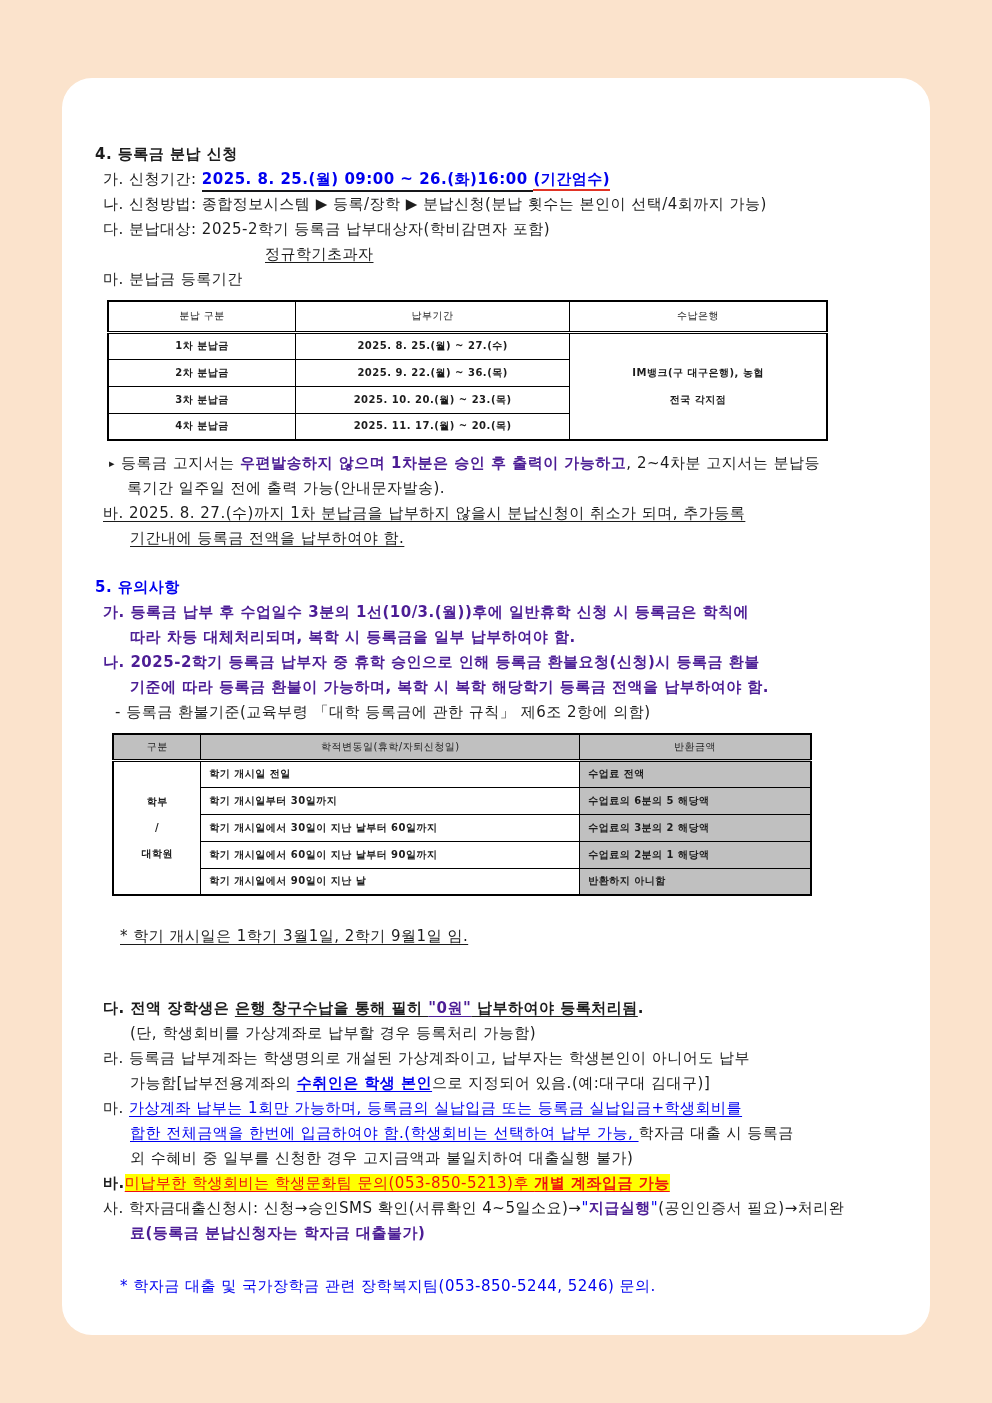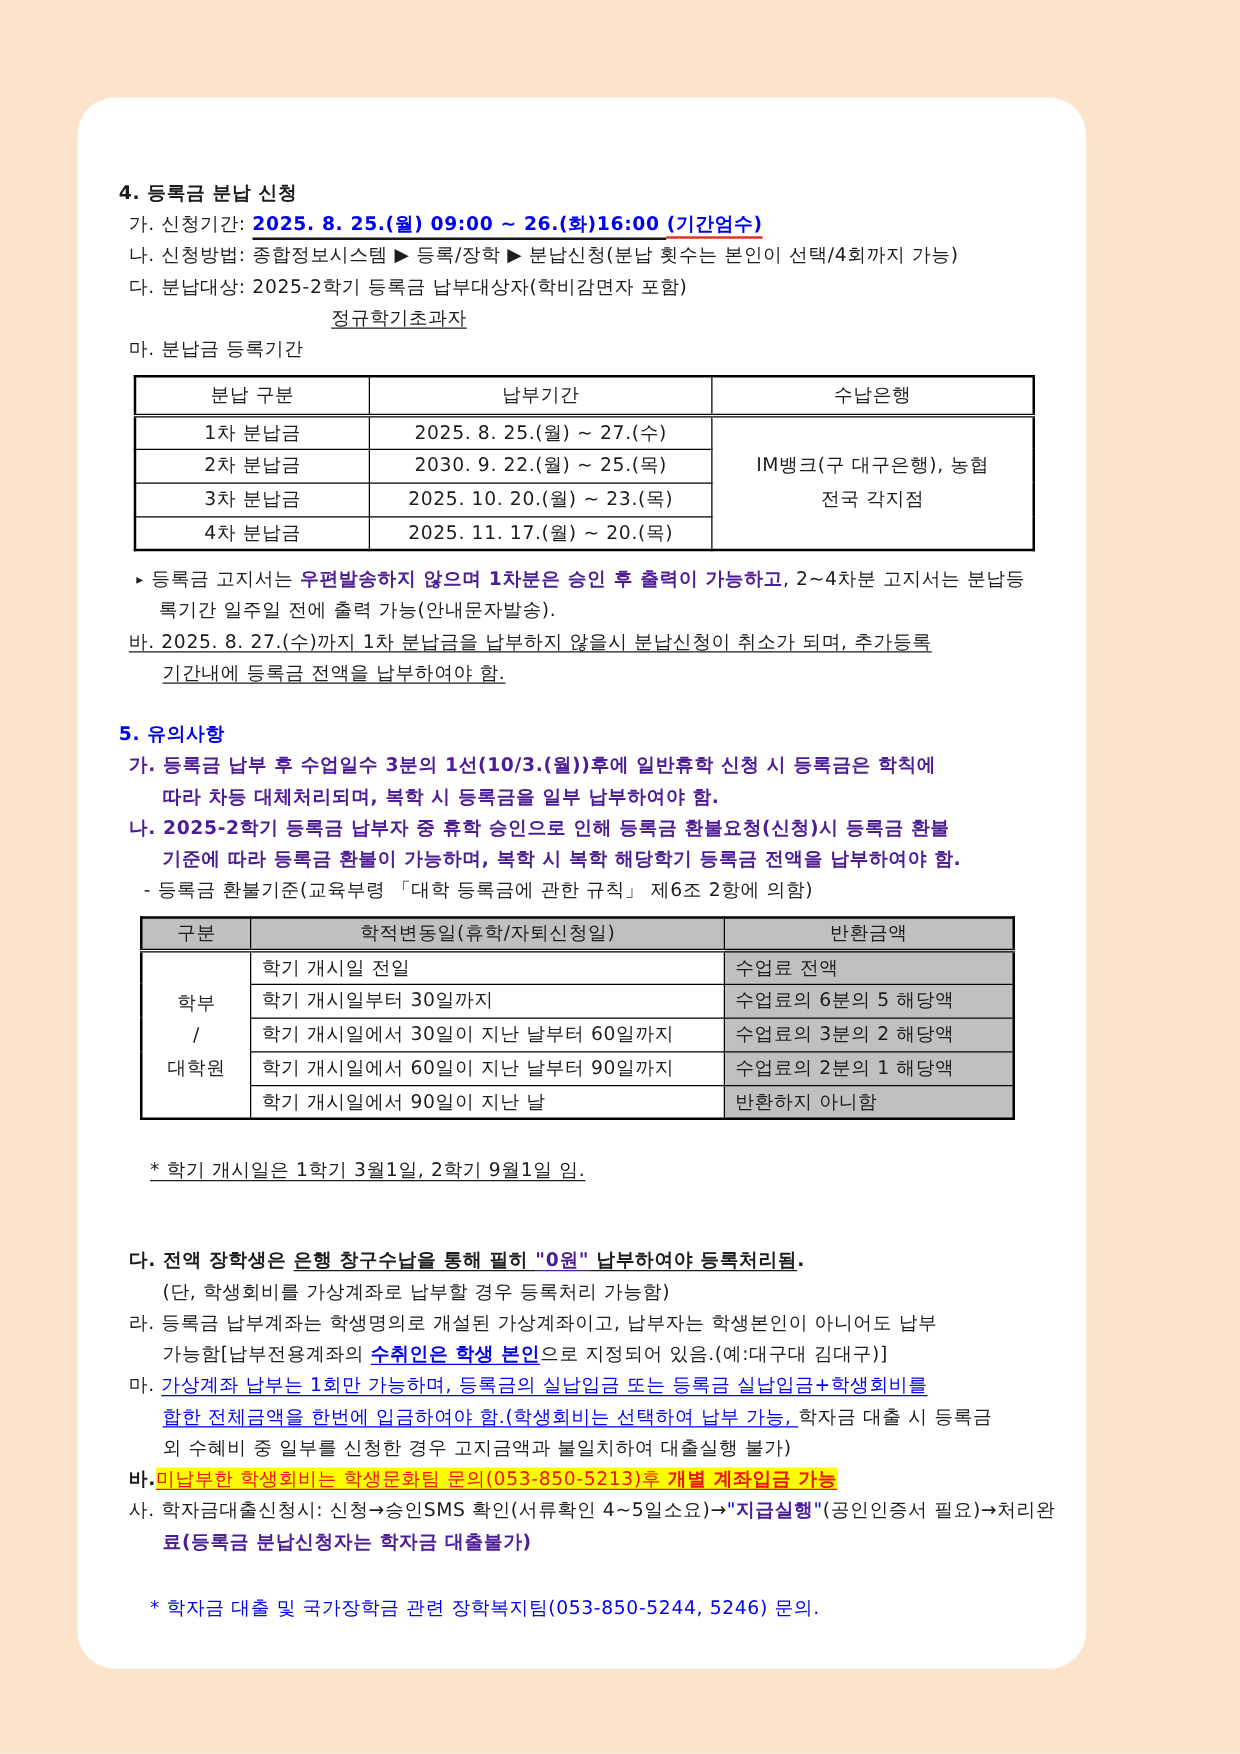--- a/index.html
+++ b/index.html
@@ -1,18 +1,18 @@
 <!DOCTYPE html>
 <html><head>
 <meta charset="utf-8">
 <style>
   * { margin:0; padding:0; box-sizing:border-box; }
   html,body { width:992px; height:1403px; }
   body { background:#fbe3cc; font-family:"DejaVu Sans","Liberation Sans",sans-serif; }
-  .card { position:absolute; left:62px; top:78px; width:807px; height:1257px;
+  .card { position:absolute; left:62px; top:78px; width:868px; height:1257px;
           background:#ffffff; border-radius:30px; overflow:hidden; }
   .content { padding:64px 20px 0 33px; }
   .ln { font-size:15px; line-height:25px; color:#1c1c1c; letter-spacing:0.5px; white-space:nowrap; }
   .b { font-weight:bold; }
   .blue { color:#0000ee; }
   .red { color:#4c1d95; }
   .u { text-decoration:underline; text-underline-offset:3px; }
   .u-dark { border-bottom:2px solid #17171a; padding-bottom:2px; }
   .u-red  { border-bottom:2px solid #e23325; padding-bottom:1px; }
   .hl { background:#ffff00; color:#ee1111; text-decoration:underline; text-underline-offset:3px; }
@@ -20,24 +20,24 @@
   .ind2 { margin-left:35px; }
   .ind3 { margin-left:170px; }
   .ind4 { margin-left:25px;margin-top:28px; }
   .ind5 { margin-left:20px; }
   .hang { margin-left:14px; }
   .hang2 { margin-left:32px; }
   .gap-lg { margin-top:24px; }
   .gap-xl { margin-top:47px; }
   .bullet { display:inline-block; font-size:11px; vertical-align:1px; margin-right:6px; }
 
-  table { border-collapse:collapse; font-size:15px; letter-spacing:0.5px; color:#1c1c1c; }
+  table { border-collapse:collapse; font-size:10px; letter-spacing:0.5px; color:#1c1c1c; }
   table.t1 { margin:8px 0 10px 12px; width:721px; border:2px solid #000; }
   table.t2 { margin:8px 0 4px 17px; width:700px; border:2px solid #000; }
-  th, td { border:1px solid #000; text-align:center; height:27px; padding:2px 8px; }
+  th, td { border:1px solid #000; text-align:center; height:27px; padding:2px 8px;font-weight:bold; }
   thead th { font-weight:normal; border-bottom:3px double #000; height:31px; }
   .t2 thead th { background:#c0c0c0; height:26px; }
   .t1 col.c1 { width:188px; } .t1 col.c2 { width:275px; } .t1 col.c3 { width:258px; }
   .t2 col.c1 { width:88px; }  .t2 col.c2 { width:380px; } .t2 col.c3 { width:232px; }
   td.bank { vertical-align:middle; }
   td.bank div { line-height:27px; }
   .t2 td.cond { text-align:left; }
   .t2 td.amount { text-align:left; background:#c0c0c0; }
   td.group { vertical-align:middle; line-height:26px;border-radius:20px; }
 </style>
@@ -73,21 +73,21 @@
         <tr>
           <td>1차 분납금</td>
           <td>2025. 8. 25.(월) ~ 27.(수)</td>
           <td class="bank" rowspan="4">
             <div>IM뱅크(구 대구은행), 농협</div>
             <div>전국 각지점</div>
           </td>
         </tr>
         <tr>
           <td>2차 분납금</td>
-          <td>2030. 9. 22.(월) ~ 25.(목)</td>
+          <td>2025. 9. 22.(월) ~ 36.(목)</td>
         </tr>
         <tr>
           <td>3차 분납금</td>
           <td>2025. 10. 20.(월) ~ 23.(목)</td>
         </tr>
         <tr>
           <td>4차 분납금</td>
           <td>2025. 11. 17.(월) ~ 20.(목)</td>
         </tr>
       </tbody>

